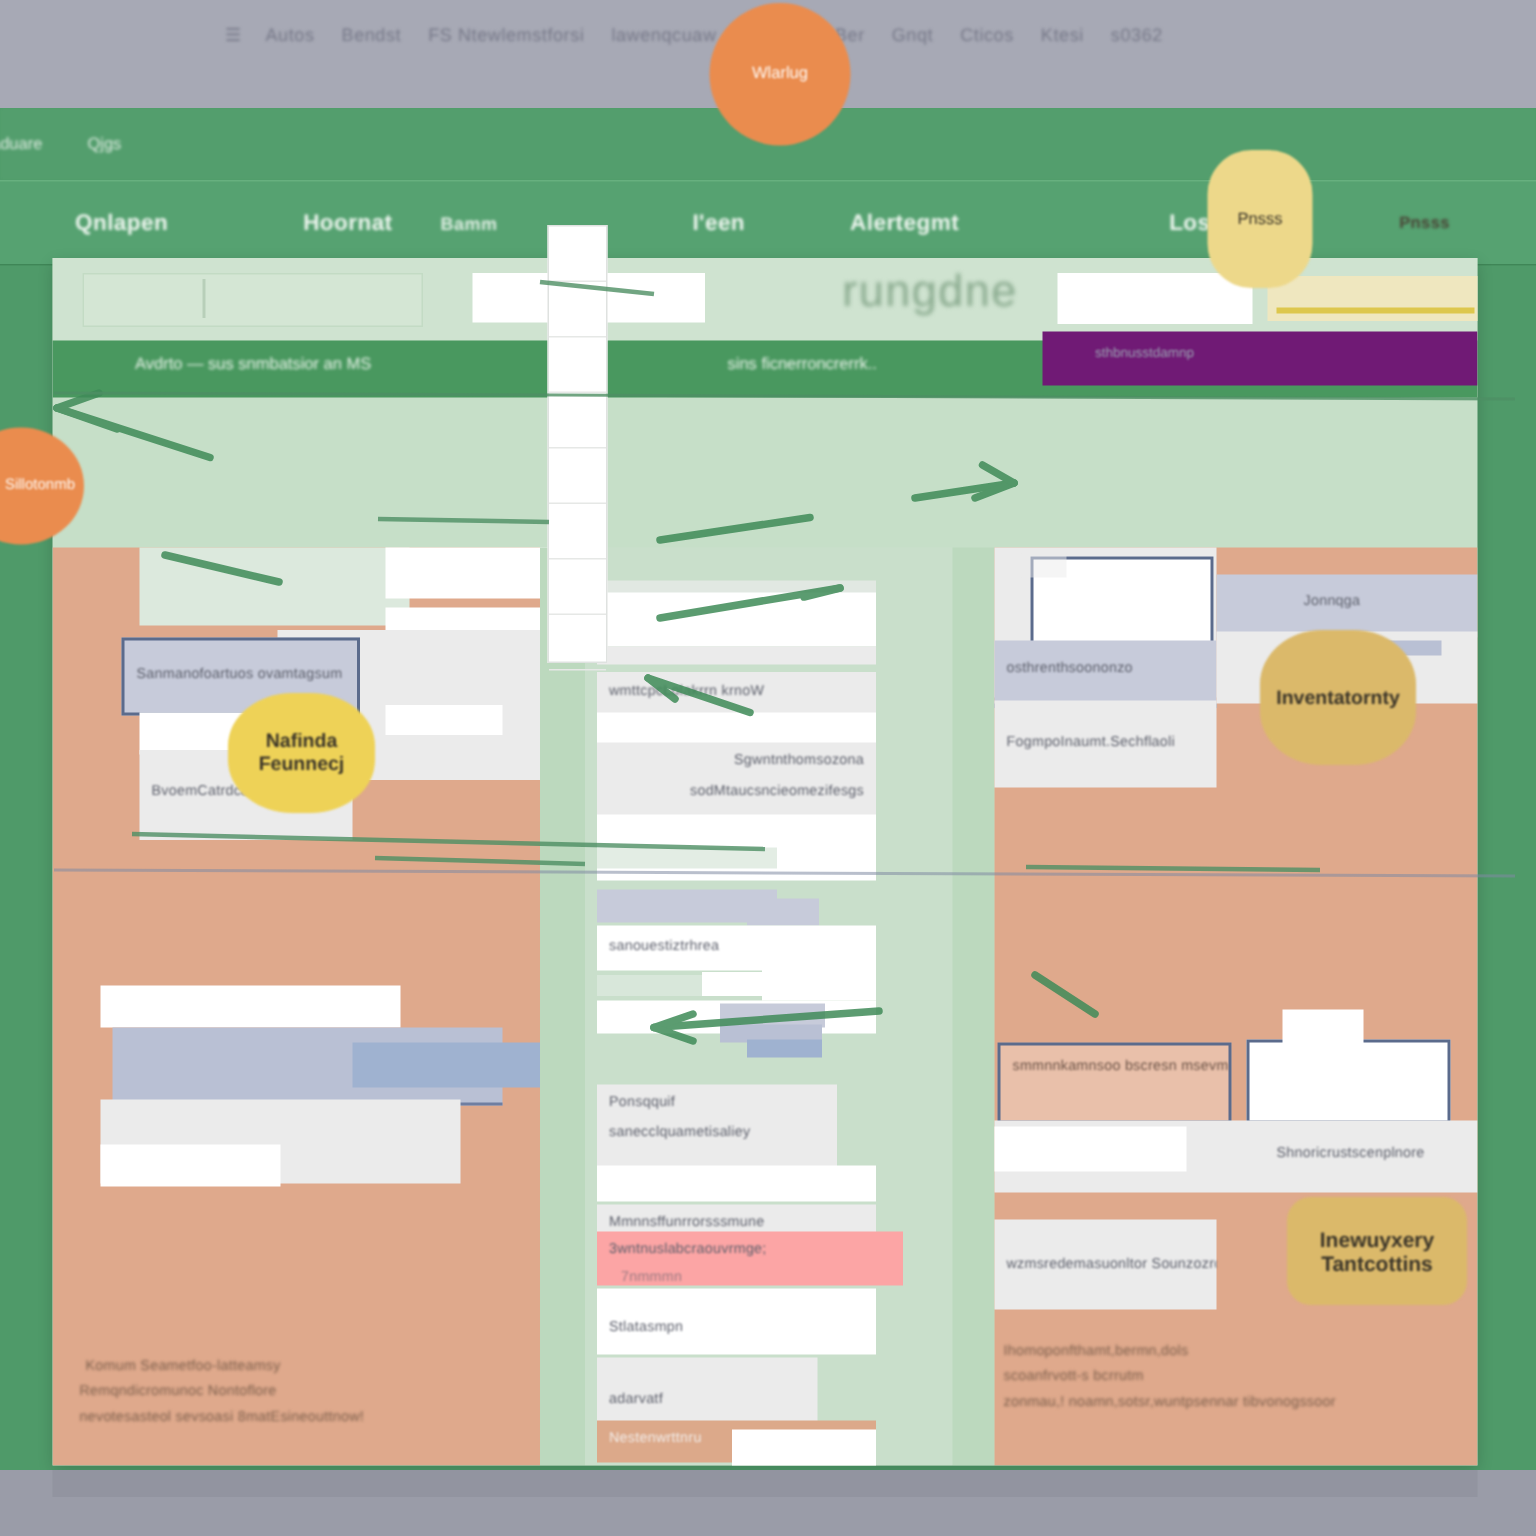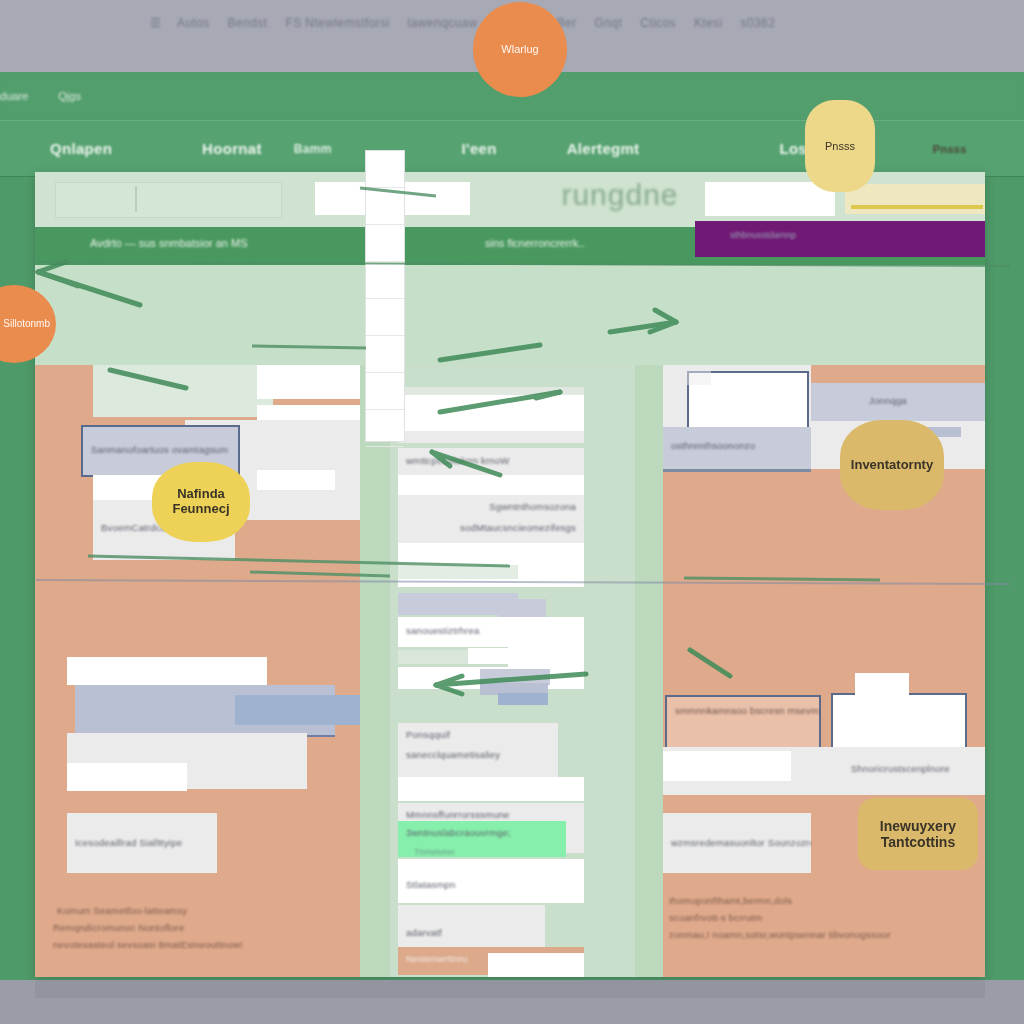--- a/index.html
+++ b/index.html
@@ -275,23 +275,20 @@
             <div class="tx" style="padding-top:22px;">BvoemCatrdcartfmocmons</div>
           </div>
           <div class="card white" style="left:222px;top:105px;width:78px;height:20px;"></div>
 
           <div class="card white" style="left:32px;top:292px;width:200px;height:28px;"></div>
           <div class="card lav2" style="left:40px;top:320px;width:260px;height:50px;border-bottom:2px solid #6f7ea1;"></div>
           <div class="card blue" style="left:200px;top:330px;width:130px;height:30px;"></div>
           <div class="card grey" style="left:32px;top:368px;width:240px;height:56px;"></div>
           <div class="card white" style="left:32px;top:398px;width:120px;height:28px;"></div>
 
-          <div class="card grey" style="left:32px;top:448px;width:150px;height:60px;">
-            <div class="tx" style="padding-top:24px;">Icesodeaillrad Siallttyipe</div>
-          </div>
 
           <div class="freetx" style="left:22px;top:540px;">Komum Seametfoo-latteamsy</div>
           <div class="freetx" style="left:18px;top:557px;">Remqndicromunoc Nontoflore</div>
           <div class="freetx" style="left:18px;top:574px;">nevotesasteol sevsoasi 8matEsineouttnow!</div>
         </div>
 
         <div class="col col2"></div>
 
         <div class="col col3">
           <div class="card grey" style="left:8px;top:22px;width:186px;height:18px;opacity:.7;"></div>
@@ -321,21 +318,21 @@
           <div class="card blue" style="left:108px;top:328px;width:50px;height:12px;"></div>
 
           <div class="card grey" style="left:8px;top:358px;width:160px;height:56px;">
             <div class="tx">Ponsqquif</div>
             <div class="tx" style="margin-top:-3px;">sanecclquametisaliey</div>
           </div>
           <div class="card white" style="left:8px;top:412px;width:186px;height:24px;"></div>
           <div class="card grey" style="left:8px;top:438px;width:186px;height:50px;">
             <div class="tx">Mmnnsffunrrorsssmune</div>
           </div>
-          <div class="card grey" style="left:8px;top:456px;width:168px;height:36px;background:#86efac;">
+          <div class="card grey" style="left:8px;top:456px;width:204px;height:36px;background:#fca5a5;">
             <div class="tx">3wntnuslabcraouvrmge;</div>
             <div class="tx" style="padding-left:16px;margin-top:-4px;opacity:.6;">7nmmmn</div>
           </div>
           <div class="card white" style="left:8px;top:494px;width:186px;height:44px;">
             <div class="tx" style="padding-top:20px;">Stlatasmpn</div>
           </div>
           <div class="card grey" style="left:8px;top:540px;width:147px;height:46px;">
             <div class="tx" style="padding-top:22px;">adarvatf</div>
           </div>
           <div class="card" style="left:8px;top:582px;width:186px;height:28px;background:#dca98a;">
@@ -351,20 +348,23 @@
           <div class="card white sel" style="left:24px;top:6px;width:118px;height:64px;"></div>
           <div class="card grey" style="left:18px;top:4px;width:30px;height:16px;opacity:.5;"></div>
           <div class="card lav" style="left:0px;top:62px;width:148px;height:42px;border-bottom:3px solid #7f8aa3;">
             <div class="tx" style="padding-top:13px;">osthrenthsoononzo</div>
           </div>
           <div class="card lav" style="left:148px;top:18px;width:174px;height:42px;">
             <div class="tx" style="padding-left:58px;padding-top:12px;">Jonnqga</div>
           </div>
           <div class="card grey" style="left:148px;top:56px;width:174px;height:48px;"></div>
           <div class="card lav2" style="left:256px;top:62px;width:42px;height:10px;"></div>
+          <div class="card grey" style="left:0px;top:102px;width:148px;height:58px;">
+            <div class="tx" style="padding-top:22px;">FogmpoInaumt.Sechflaoli</div>
+          </div>
 
           <div class="card sel" style="left:2px;top:330px;width:152px;height:50px;background:#e9c0aa;">
             <div class="tx" style="padding-top:8px;color:#6a5246;">smmnnkamnsoo bscresn msevme
 hbbrzssvrosnttc sssn</div>
           </div>
           <div class="card sel white" style="left:168px;top:328px;width:132px;height:52px;"></div>
           <div class="card white" style="left:192px;top:308px;width:54px;height:26px;"></div>
           <div class="card grey" style="left:0px;top:382px;width:322px;height:48px;">
             <div class="tx" style="padding-left:188px;padding-top:16px;">Shnoricrustscenplnore</div>
           </div>

